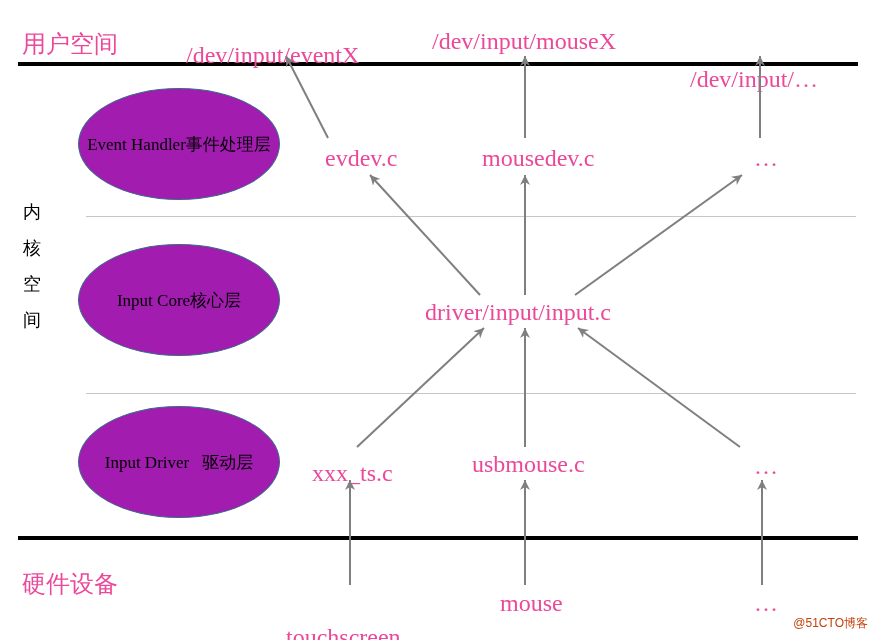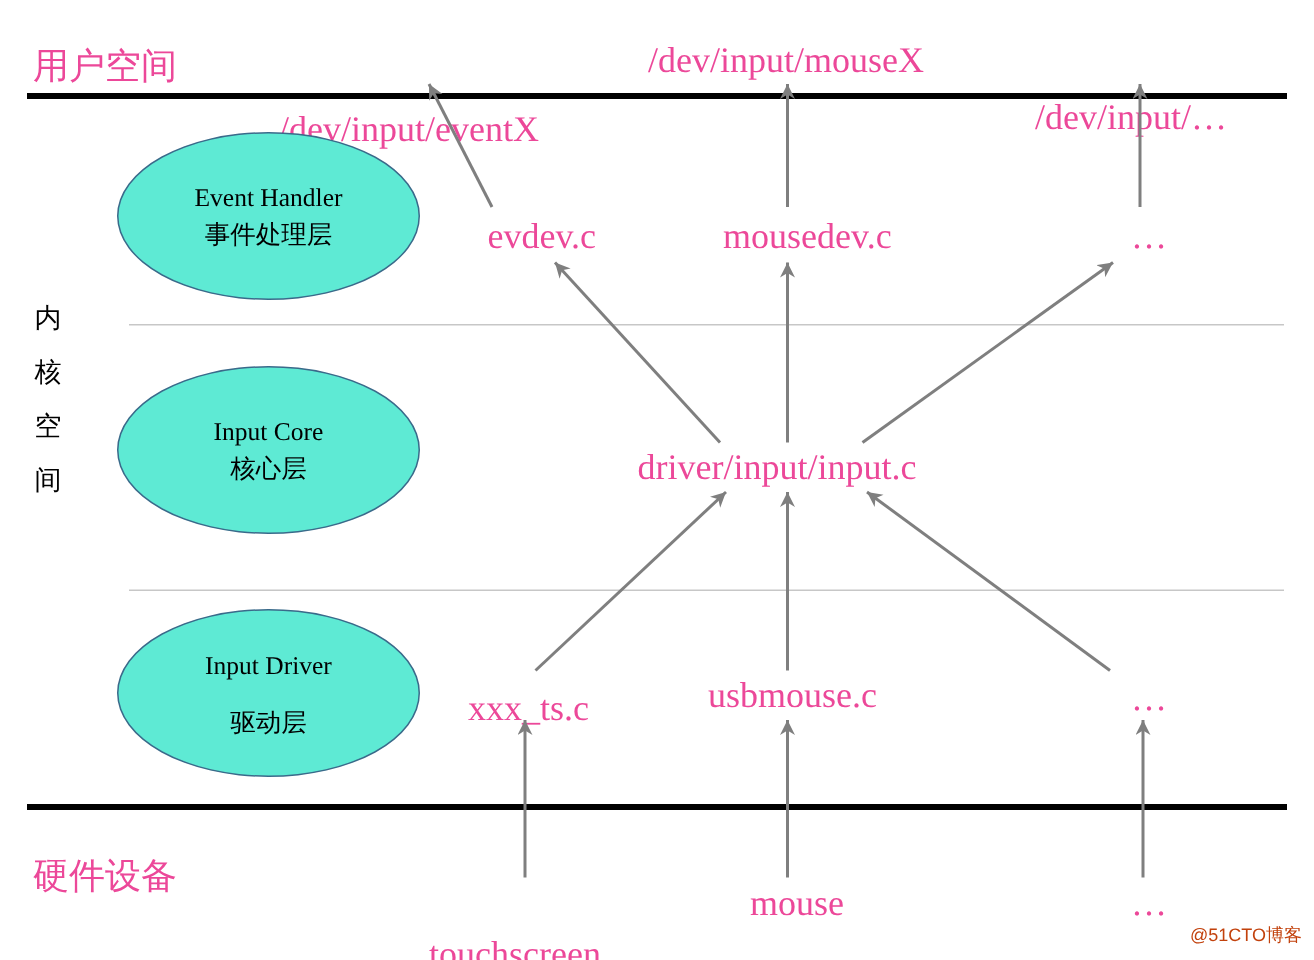--- a/index.html
+++ b/index.html
@@ -22,24 +22,24 @@
     position: absolute;
     font-size: 18px;
     color: #000;
     line-height: 36px;
     text-align: center;
     width: 20px;
   }
   .ellipse {
     position: absolute;
     border: 1px solid #3a6a8a;
-    background: #5eead4;
+    background: #a21caf;
     border-radius: 50%;
     display: flex;
-    flex-direction: column;
+    flex-direction: row;
     align-items: center;
     justify-content: center;
     font-size: 17px;
     color: #000;
     line-height: 25px;
   }
   .hline {
     position: absolute;
     background: #000;
     height: 4px;
@@ -66,21 +66,21 @@
 </style>
 </head>
 <body>
 
 <div class="hline" style="left:18px; top:62px; width:840px;"></div>
 <div class="hline" style="left:18px; top:536px; width:840px;"></div>
 <div class="thinline" style="left:86px; top:216px; width:770px;"></div>
 <div class="thinline" style="left:86px; top:393px; width:770px;"></div>
 
 <div class="label" style="left:22px; top:28px;">用户空间</div>
-<div class="label" style="left:186px; top:42px;margin-top:32px;">/dev/input/eventX</div>
+<div class="label" style="left:186px; top:42px;">/dev/input/eventX</div>
 <div class="label" style="left:432px; top:28px;">/dev/input/mouseX</div>
 <div class="label" style="left:690px; top:28px;margin-top:38px;">/dev/input/…</div>
 
 <div class="vlabel" style="left:22px; top:194px;">
   <span>内</span><br>
   <span>核</span><br>
   <span>空</span><br>
   <span>间</span>
 </div>
 

